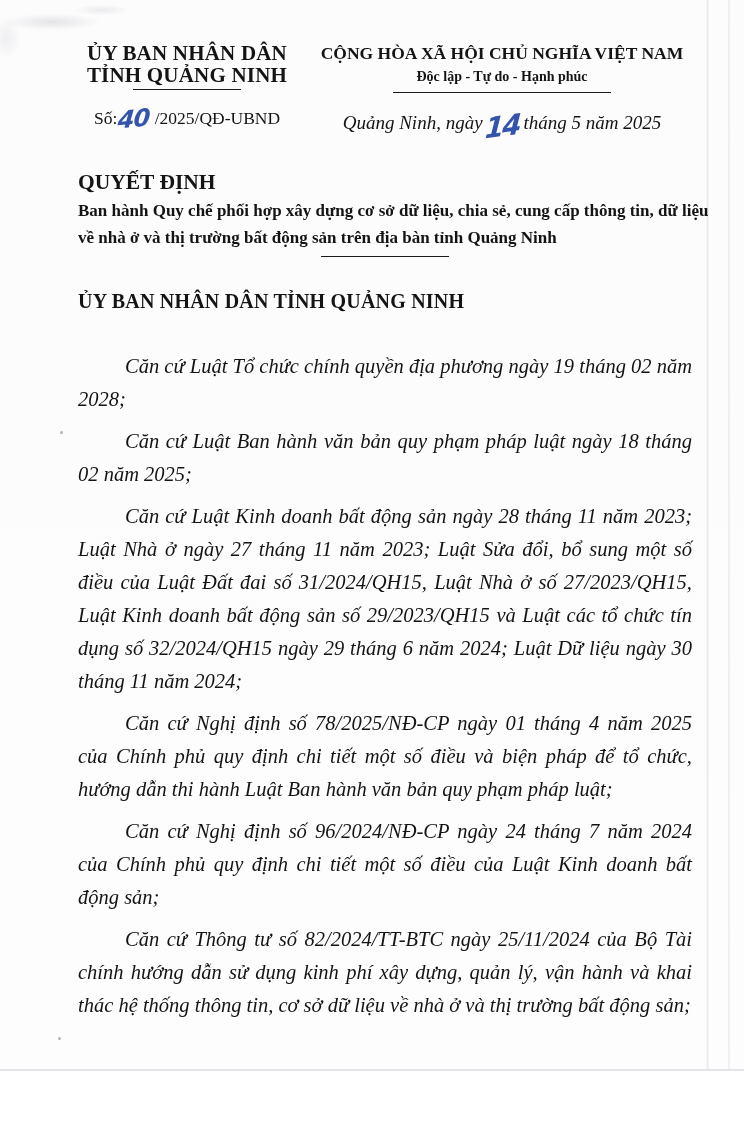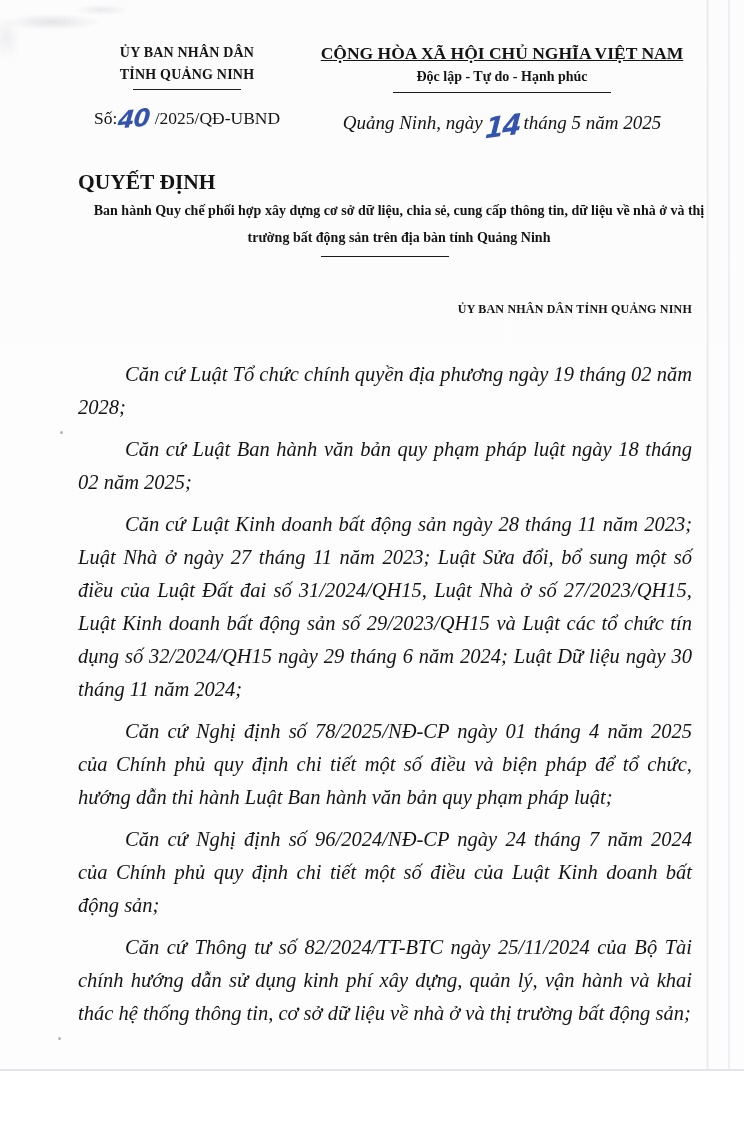--- a/index.html
+++ b/index.html
@@ -67,21 +67,21 @@
     text-align: center;
     flex: 0 0 auto;
   }
   .hdr-right {
     flex: 1 1 auto;
     text-align: center;
     padding-left: 16px;
   }
   .org-line {
     font-weight: bold;
-    font-size: 14px;
+    font-size: 21px;
     line-height: 22px;
     letter-spacing: 0.2px;
     white-space: nowrap;
   }
   .rule {
     height: 0;
     border-bottom: 1.6px solid #1a1a1a;
     margin: 3px auto 0 auto;
   }
   .rule-org   { width: 108px; }
@@ -89,21 +89,20 @@
   .doc-number {
     margin-top: 18px;
     font-size: 17.5px;
     white-space: nowrap;
   }
   .nat-line1 {
     font-weight: bold;
     font-size: 17.5px;
     line-height: 22px;
     white-space: nowrap;
-    text-decoration: underline;
   }
   .nat-line2 {
     font-weight: bold;
     font-size: 14px;
     line-height: 25px;
     white-space: nowrap;
   }
   .date-line {
     margin-top: 17px;
     font-style: italic;
@@ -135,35 +134,35 @@
   
   .title {
     margin-top: 26px;
     font-weight: bold;
     font-size: 21.5px;
     line-height: 26px;
   }
   .subtitle {
     margin: 2px auto 0 auto;
     width: 642px;
-    text-align: center;
-    font-weight: bold;
-    font-size: 14px;
+    text-align: left;
+    font-weight: bold;
+    font-size: 17px;
     line-height: 27px;
   }
   .rule-subtitle {
     width: 128px;
     border-bottom: 1.8px solid #1a1a1a;
     margin-top: 5px;
   }
   .authority {
-    margin-top: 40px;
-    text-align: right;
-    font-weight: bold;
-    font-size: 12px;
+    margin-top: 32px;
+    text-align: left;
+    font-weight: bold;
+    font-size: 20px;
     line-height: 24px;
     letter-spacing: 0.2px;
   }
 
   
   .body-block { margin-top: 37px; }
   p.recital {
     margin: 0 0 9px 0;
     font-style: italic;
     font-size: 20.5px;

